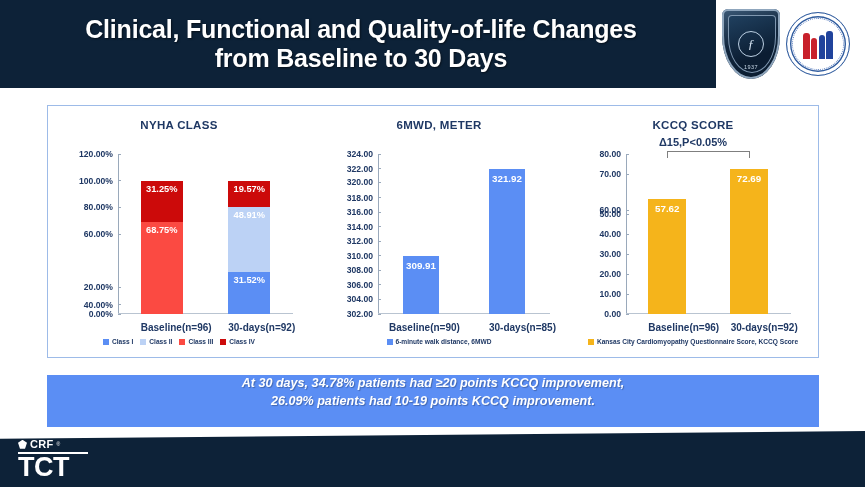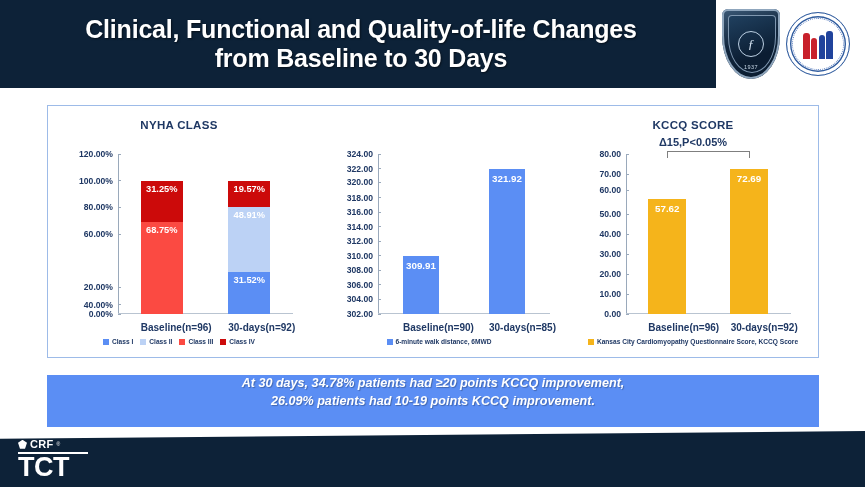--- a/index.html
+++ b/index.html
@@ -254,39 +254,40 @@
           <span class="lg-text">Class III</span>
         </div>
         <div class="lg-item">
           <span class="lg-swatch" style="background: rgb(204, 10, 10);"></span>
           <span class="lg-text">Class IV</span>
         </div>
       </div>
   </div>
 
   <div class="chart-block cb-mwd">
+    <div class="chart-title">6MWD, METER</div>
     <div class="plot" id="plot-mwd" style="left:68px;top:48px;width:172px;height:160px;">
       <div class="axis-line-y"></div>
       <div class="axis-line-x"></div>
     <div class="ytick" style="top: 160px;">302.00</div>
         <div class="ytick" style="top: 145.455px;">304.00</div>
         <div class="ytick" style="top: 130.909px;">306.00</div>
         <div class="ytick" style="top: 116.364px;">308.00</div>
         <div class="ytick" style="top: 101.818px;">310.00</div>
         <div class="ytick" style="top: 87.2727px;">312.00</div>
         <div class="ytick" style="top: 72.7273px;">314.00</div>
         <div class="ytick" style="top: 58.1818px;">316.00</div>
         <div class="ytick" style="top: 43.6364px;">318.00</div>
         <div class="ytick" style="top: 28px;">320.00</div>
         <div class="ytick" style="top: 14.5455px;">322.00</div>
         <div class="ytick" style="top: 0px;">324.00</div>
         <div class="bar" style="left: 25px; width: 36px; height: 57.5273px; background: rgb(91, 142, 244);">
           <div class="bar-label" style="top: 4px;">309.91</div>
         </div>
-        <div class="xlabel" style="left: 25px; width: 36px;">Baseline(n=90)</div>
+        <div class="xlabel" style="left: 11px; width: 36px;">Baseline(n=90)</div>
         <div class="bar" style="left: 111px; width: 36px; height: 144.873px; background: rgb(91, 142, 244);">
           <div class="bar-label" style="top: 4px;">321.92</div>
         </div>
         <div class="xlabel" style="left: 111px; width: 36px;">30-days(n=85)</div>
       </div>
     <div class="legend" id="legend-mwd">
         <div class="lg-item">
           <span class="lg-swatch" style="background: rgb(91, 142, 244);"></span>
           <span class="lg-text">6-minute walk distance, 6MWD</span>
         </div>
@@ -299,21 +300,21 @@
     <div class="plot" id="plot-kccq" style="left:58px;top:48px;width:165px;height:160px;">
       <div class="axis-line-y"></div>
       <div class="axis-line-x"></div>
       <div class="bracket" id="kccq-bracket" style="left: 41.25px; width: 82.5px; top: -3px;"></div>
     <div class="ytick" style="top: 160px;">0.00</div>
         <div class="ytick" style="top: 140px;">10.00</div>
         <div class="ytick" style="top: 120px;">20.00</div>
         <div class="ytick" style="top: 100px;">30.00</div>
         <div class="ytick" style="top: 80px;">40.00</div>
         <div class="ytick" style="top: 60px;">50.00</div>
-        <div class="ytick" style="top: 36px; padding-left: 31px;">60.00</div>
+        <div class="ytick" style="top: 56px; padding-left: 31px;">60.00</div>
         <div class="ytick" style="top: 20px;">70.00</div>
         <div class="ytick" style="top: 0px;">80.00</div>
         <div class="bar" style="left: 22.25px; width: 38px; height: 115.24px; background: rgb(245, 180, 27);">
           <div class="bar-label" style="top: 4px;">57.62</div>
         </div>
         <div class="xlabel" style="left: 22.25px; width: 38px;">Baseline(n=96)</div>
         <div class="bar" style="left: 104px; width: 38px; height: 145.38px; background: rgb(245, 180, 27);">
           <div class="bar-label" style="top: 4px;">72.69</div>
         </div>
         <div class="xlabel" style="left: 104.75px; width: 38px;">30-days(n=92)</div>

